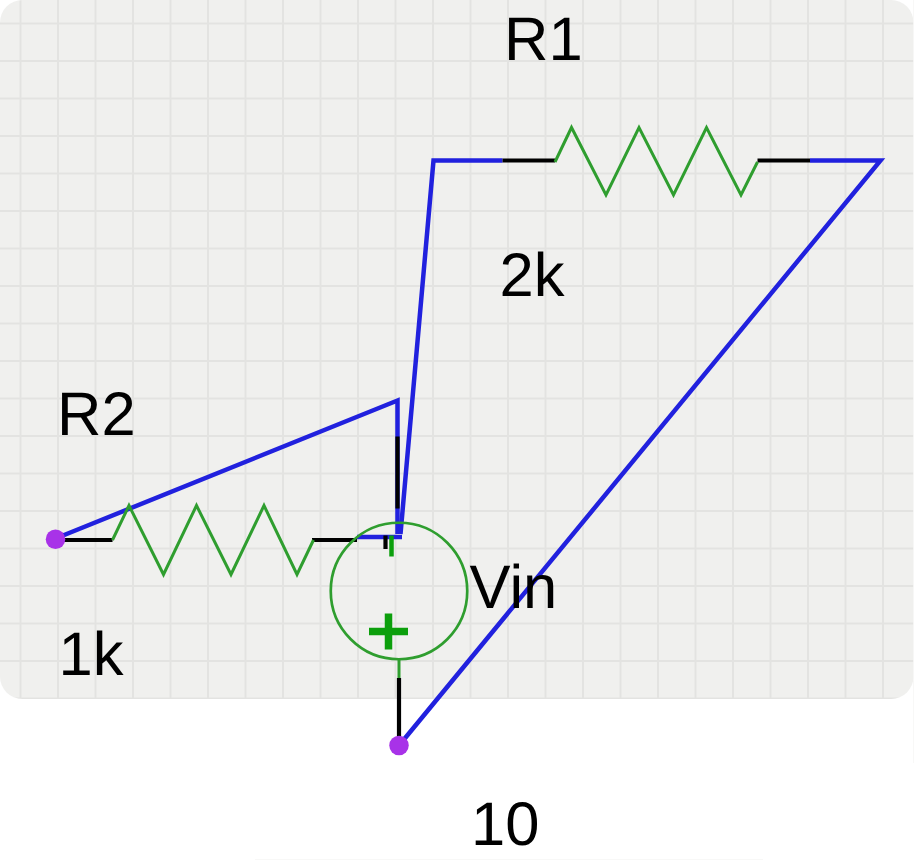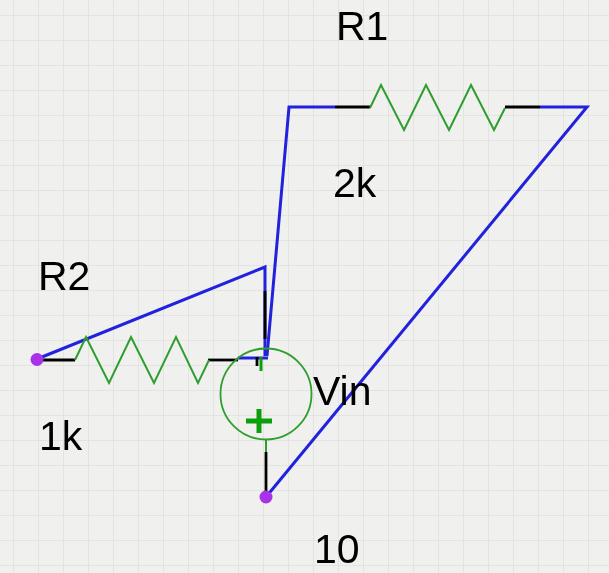--- a/index.html
+++ b/index.html
@@ -5,27 +5,28 @@
   html, body {
     margin: 0;
     padding: 0;
     width: 609px;
     height: 573px;
     overflow: hidden;
   }
   .schematic-canvas {
     position: relative;
     width: 609px;
-    height: 573px;
+    height: 466px;
     background-color: #f0f0ee;
     background-image:
       linear-gradient(to bottom, #e3e3e1 1px, transparent 1px),
       linear-gradient(to right, #e3e3e1 1px, transparent 1px);
     background-size: 25px 25px;
     background-position: 13px 15px;
+    border-radius: 15px;
   }
   svg { display: block; }
   .lbl {
     font-family: "Liberation Sans", sans-serif;
     font-size: 41px;
   }
 </style>
 </head>
 <body>
 

